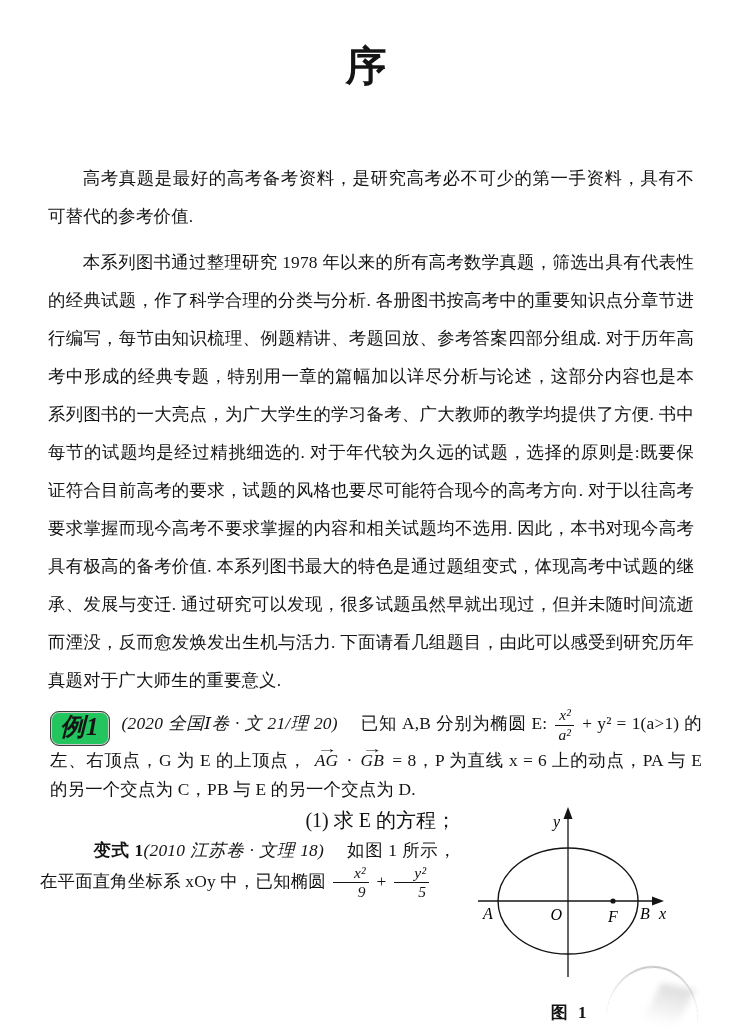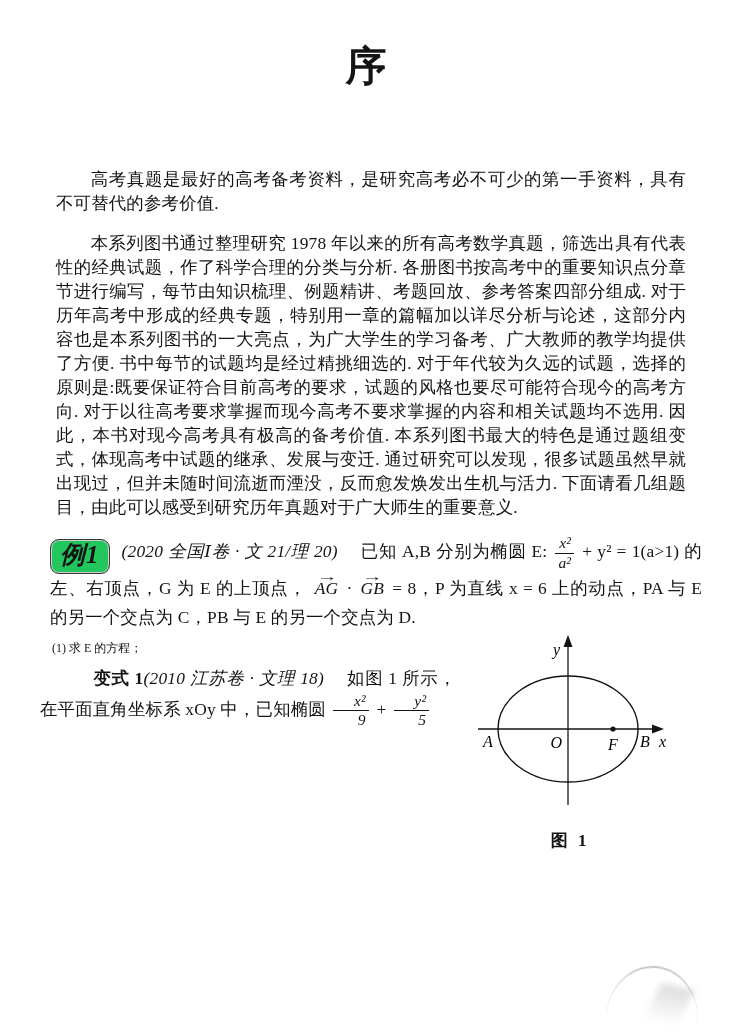--- a/index.html
+++ b/index.html
@@ -20,24 +20,24 @@
     text-align:center;
     font-size:41px;
     font-weight:bold;
     letter-spacing:2px;
     margin:4px 8px 0 0;
     line-height:1.2;
   }
   .title-gap{height:60px;}
   .body-para{
     font-size:17.4px;
-    line-height:24px;
+    line-height:38px;
     text-align:justify;
     text-justify:inter-ideograph;
-    margin:16px;
+    margin:8px;
     text-indent:2em;
     letter-spacing:0.2px;
   }
   .example-para{
     font-size:17.4px;
     line-height:29px;
     text-align:justify;
     margin:8px 0 0 0;
     padding-left:10px;
     letter-spacing:0.2px;
@@ -79,24 +79,25 @@
   .vec::before{
     content:"\2192";
     position:absolute;
     top:-12px;left:50%;
     transform:translateX(-50%) scaleX(1.6);
     font-size:13px;
     font-style:normal;
     color:#141414;
   }
   .item-para{
-    font-size:12px;
+    font-size:20px;
     line-height:27px;
     margin:3px 0 0 0;
     text-indent:1em;
+    text-align:right;
   }
   .variation-para{
     font-size:17.4px;
     line-height:28.5px;
     text-align:justify;
     margin:2px 0 0 0;
     text-indent:1em;
     letter-spacing:0.2px;
   }
   .variation-label{font-weight:bold;margin-left:36px;}

